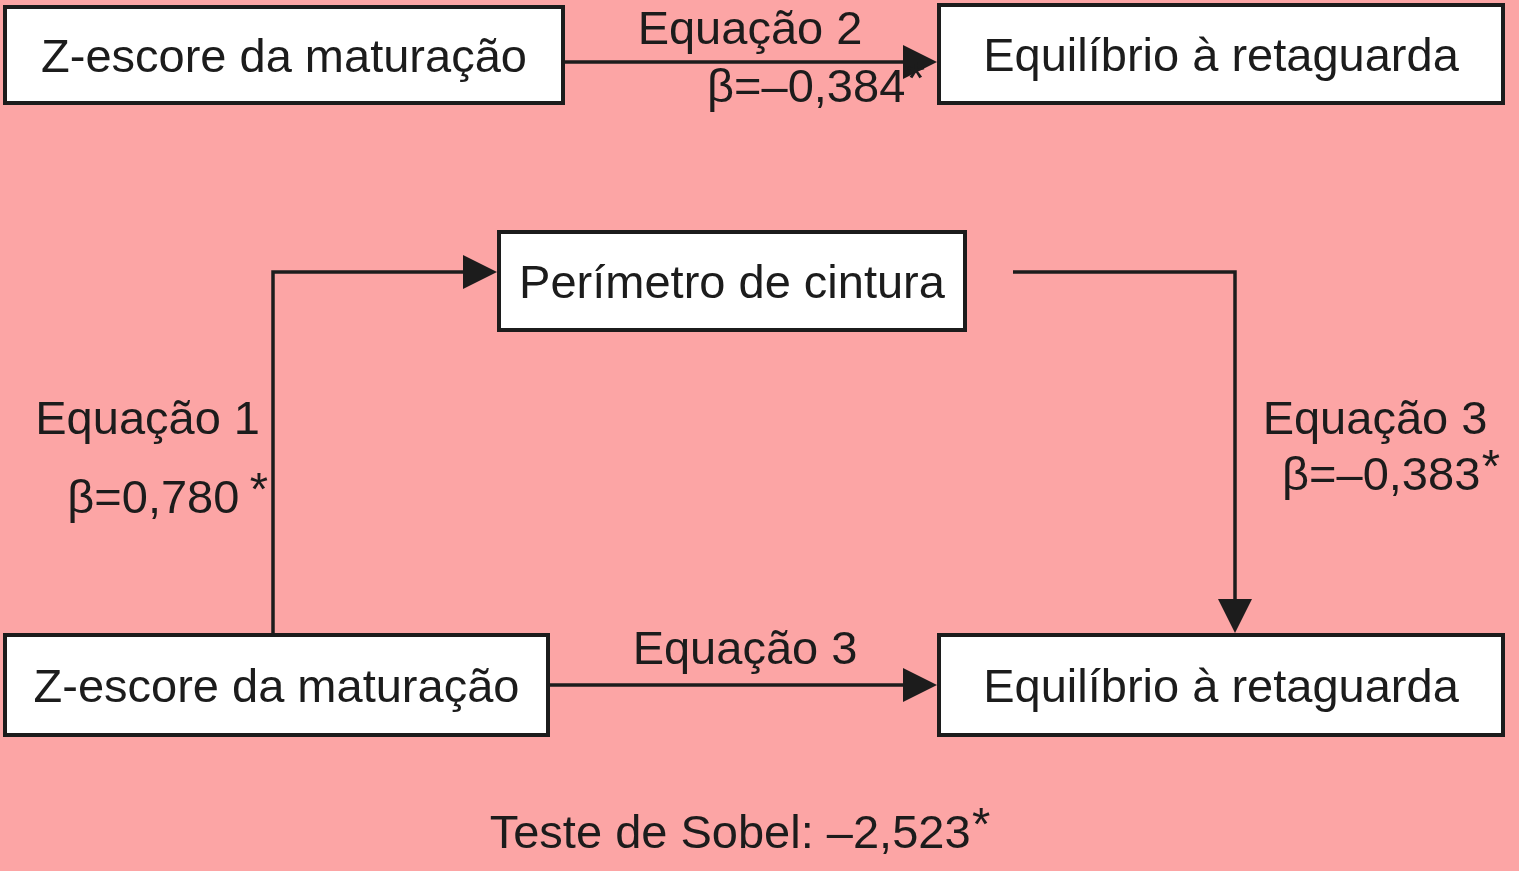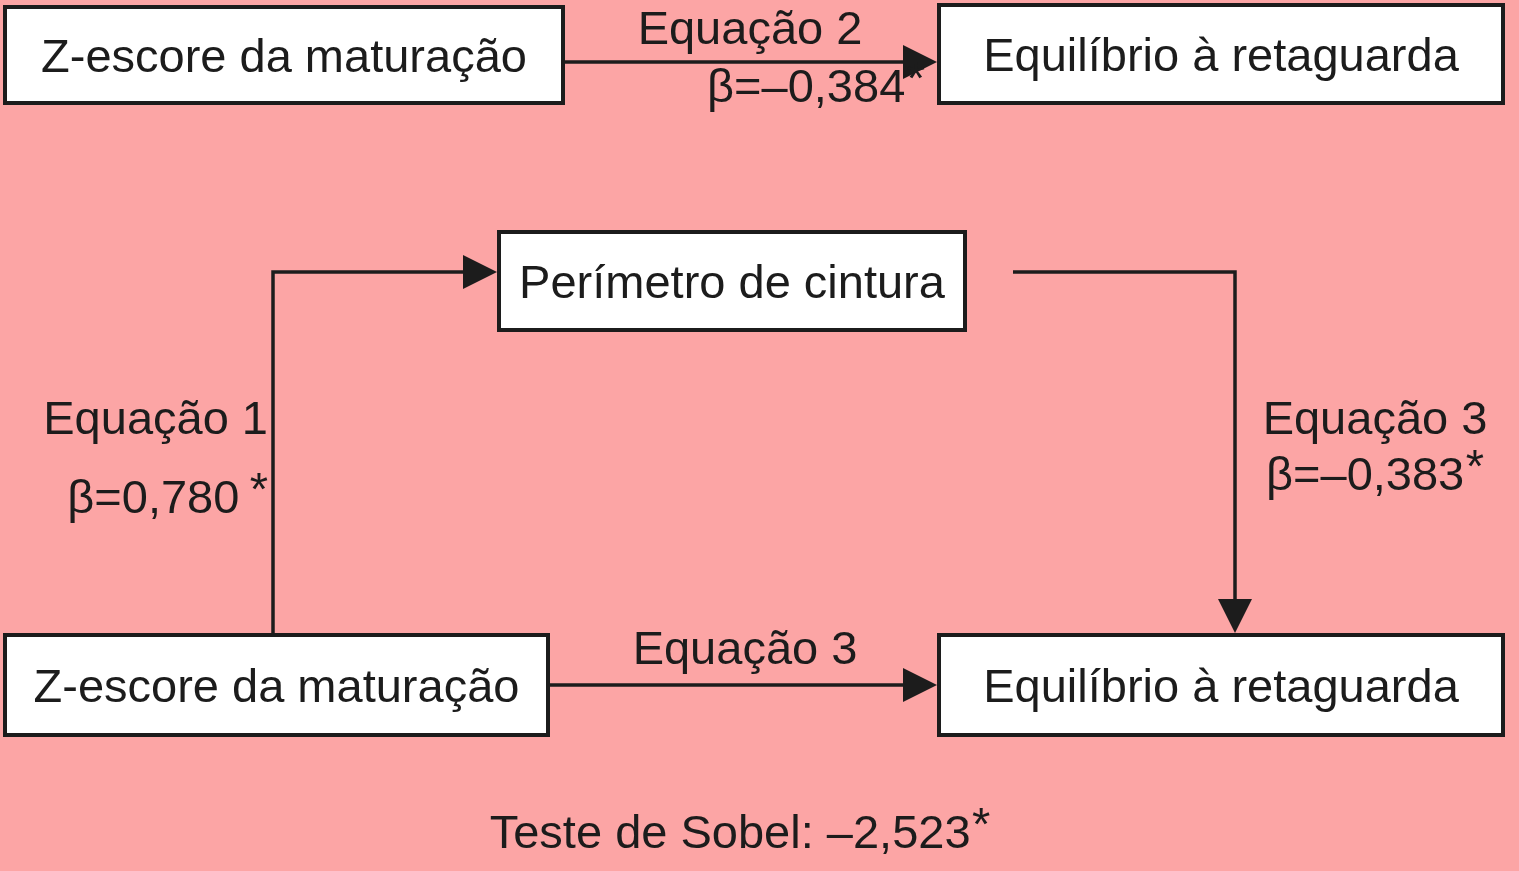--- a/index.html
+++ b/index.html
@@ -59,24 +59,24 @@
     margin-left: 0.03em;
   }
   .ast-gap { margin-left: 0.22em; }
   #box-top-predictor  { left: 3px;   top: 5px;   width: 562px; height: 100px; }
   #box-top-outcome    { left: 937px; top: 3px;   width: 568px; height: 102px; }
   #box-mediator       { left: 497px; top: 230px; width: 470px; height: 102px; }
   #box-bottom-predictor { left: 3px;   top: 633px; width: 547px; height: 104px; }
   #box-bottom-outcome   { left: 937px; top: 633px; width: 568px; height: 104px; }
   #lbl-eq2-name  { left: 575px;  top: 2px;   width: 350px; }
   #lbl-eq2-beta  { left: 575px;  top: 60px;  width: 350px; text-align: right; }
-  #lbl-eq1-name  { left: 8px;    top: 392px; width: 260px; }
+  #lbl-eq1-name  { left: 0;    top: 392px; width: 260px; }
   #lbl-eq1-beta  { left: 8px;    top: 471px; width: 260px; }
   #lbl-eq3b-name { left: 1250px; top: 392px; width: 250px; }
-  #lbl-eq3b-beta { left: 1250px; top: 448px; width: 250px; }
+  #lbl-eq3b-beta { left: 1250px; top: 448px; width: 250px; text-align: right; }
   #lbl-eq3c-name { left: 570px;  top: 622px; width: 350px; }
   #lbl-eq3c-beta { left: 570px;  top: 684px; width: 350px; }
   #lbl-sobel     { left: 380px;  top: 806px; width: 720px; }
 </style>
 </head>
 <body>
 
 <div class="canvas">
 
   <svg class="wires" viewBox="0 0 1519 871" xmlns="http://www.w3.org/2000/svg">

